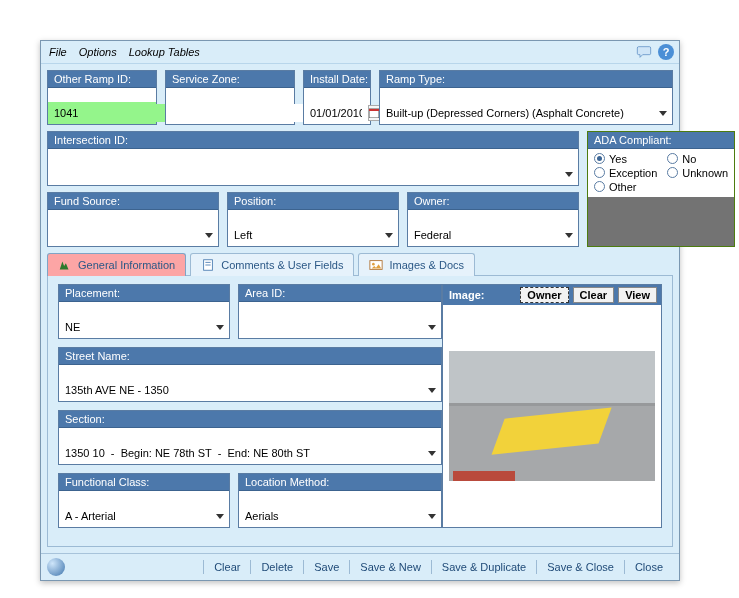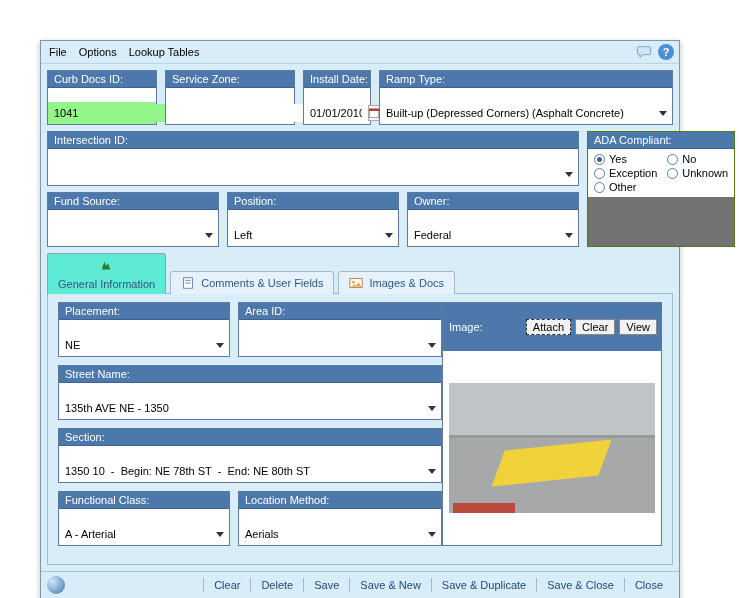--- a/index.html
+++ b/index.html
@@ -18,21 +18,21 @@
     box-shadow: 0 2px 6px rgba(0,0,0,0.25);
   }
   .menubar {
     display: flex;
     align-items: center;
     padding: 2px 4px;
     background: #d9edf9;
     border-bottom: 1px solid #b8d6eb;
     gap: 4px;
   }
-  .menubar .menu-item { padding: 2px 4px; cursor: default; }
+  .menubar .menu-item { padding: 2px 4px; cursor: default; font-style: italic; }
   .menubar .spacer { flex: 1; }
   .menubar .icon-btn {
     width: 18px; height: 18px; display: flex; align-items: center; justify-content: center;
     border-radius: 3px;
   }
   .content { padding: 6px; }
   .row { display: flex; gap: 8px; margin-bottom: 6px; }
   .group {
     border: 1px solid #5a7ca3;
     background: #fff;
@@ -82,21 +82,21 @@
     background: #737373;
   }
   .ada-panel .group-header { background: #4c78ab; }
   .ada-body {
     padding: 4px 6px;
     display: grid;
     grid-template-columns: 1fr 1fr;
     gap: 2px 10px;
     background: #fff;
   }
-  .radio-row { display: flex; align-items: flex-end; gap: 4px; }
+  .radio-row { display: flex; align-items: flex-start; gap: 4px; }
   .radio {
     width: 11px; height: 11px; border-radius: 50%; border: 1px solid #5a7ca3;
     display: inline-flex; align-items: center; justify-content: center;
     background: #fff;
   }
   .radio.checked::after {
     content: ""; width: 5px; height: 5px; border-radius: 50%; background: #3b6595;
   }
   .tabs {
     display: flex;
@@ -108,43 +108,43 @@
     display: flex; align-items: center; gap: 6px;
     padding: 4px 10px;
     background: #e6f2fb;
     border: 1px solid #9cbad4;
     border-bottom: none;
     border-radius: 3px 3px 0 0;
     color: #2b5886;
     cursor: pointer;
   }
   .tab.active {
-    background: #5eead4;
+    background: #fca5a5;
     border-color: #7fa4c5;
-    flex-direction: column;
   }
   .tab .tab-icon { width: 14px; height: 14px; }
   .tab-content {
     border: 1px solid #9cbad4;
     background: #d9edf9;
     padding: 8px 10px 10px 10px;
     margin-top: -1px;
   }
   .tc-row { display: flex; gap: 0; margin-bottom: 8px; }
   .left-col { flex: 1; display: flex; flex-direction: column; gap: 8px; }
   .img-panel {
     width: 220px;
     border: 1px solid #5a7ca3;
     background: #fff;
     display: flex; flex-direction: column;
   }
   .img-header {
     background: #4c78ab; color: #fff;
-    display: flex; align-items: center; padding: 16px 4px; gap: 4px;
+    display: flex; align-items: center; padding: 2px 4px; gap: 4px;
     font-size: 11px;
+    font-weight: bold;
   }
   .img-header .lbl { flex: 1; padding-left: 2px; }
   .small-btn {
     font: inherit;
     padding: 1px 6px;
     background: #f2f2f2;
     border: 1px solid #888;
     cursor: pointer;
     color:#000;
   }
@@ -218,21 +218,21 @@
     </span>
     <span class="icon-btn">
         <span class="help-icon">?</span>
       </span>
   </div>
 
   <div class="content">
 
     <div class="row">
       <div class="group hl-green" style="width:110px">
-        <div class="group-header">Curb Docs ID:</div>
+        <div class="group-header">Other Ramp ID:</div>
         <div class="group-body">
           <input class="input-flat" value="1041" style="">
         </div>
       </div>
       <div class="group" style="width:130px">
         <div class="group-header">Service Zone:</div>
         <div class="group-body">
           <input class="input-flat" value="" style="">
           <span class="dd-btn">
               <svg viewBox="0 0 10 6">
@@ -448,21 +448,21 @@
                     </svg>
                   </span>
               </div>
             </div>
           </div>
         </div>
 
         <div class="img-panel">
           <div class="img-header">
             <span class="lbl">Image:</span>
-            <button class="small-btn dashed">Attach</button>
+            <button class="small-btn dashed">Owner</button>
             <button class="small-btn">Clear</button>
             <button class="small-btn">View</button>
           </div>
           <div class="img-body">
             <div class="thumb"></div>
           </div>
         </div>
       </div>
     </div>
 

